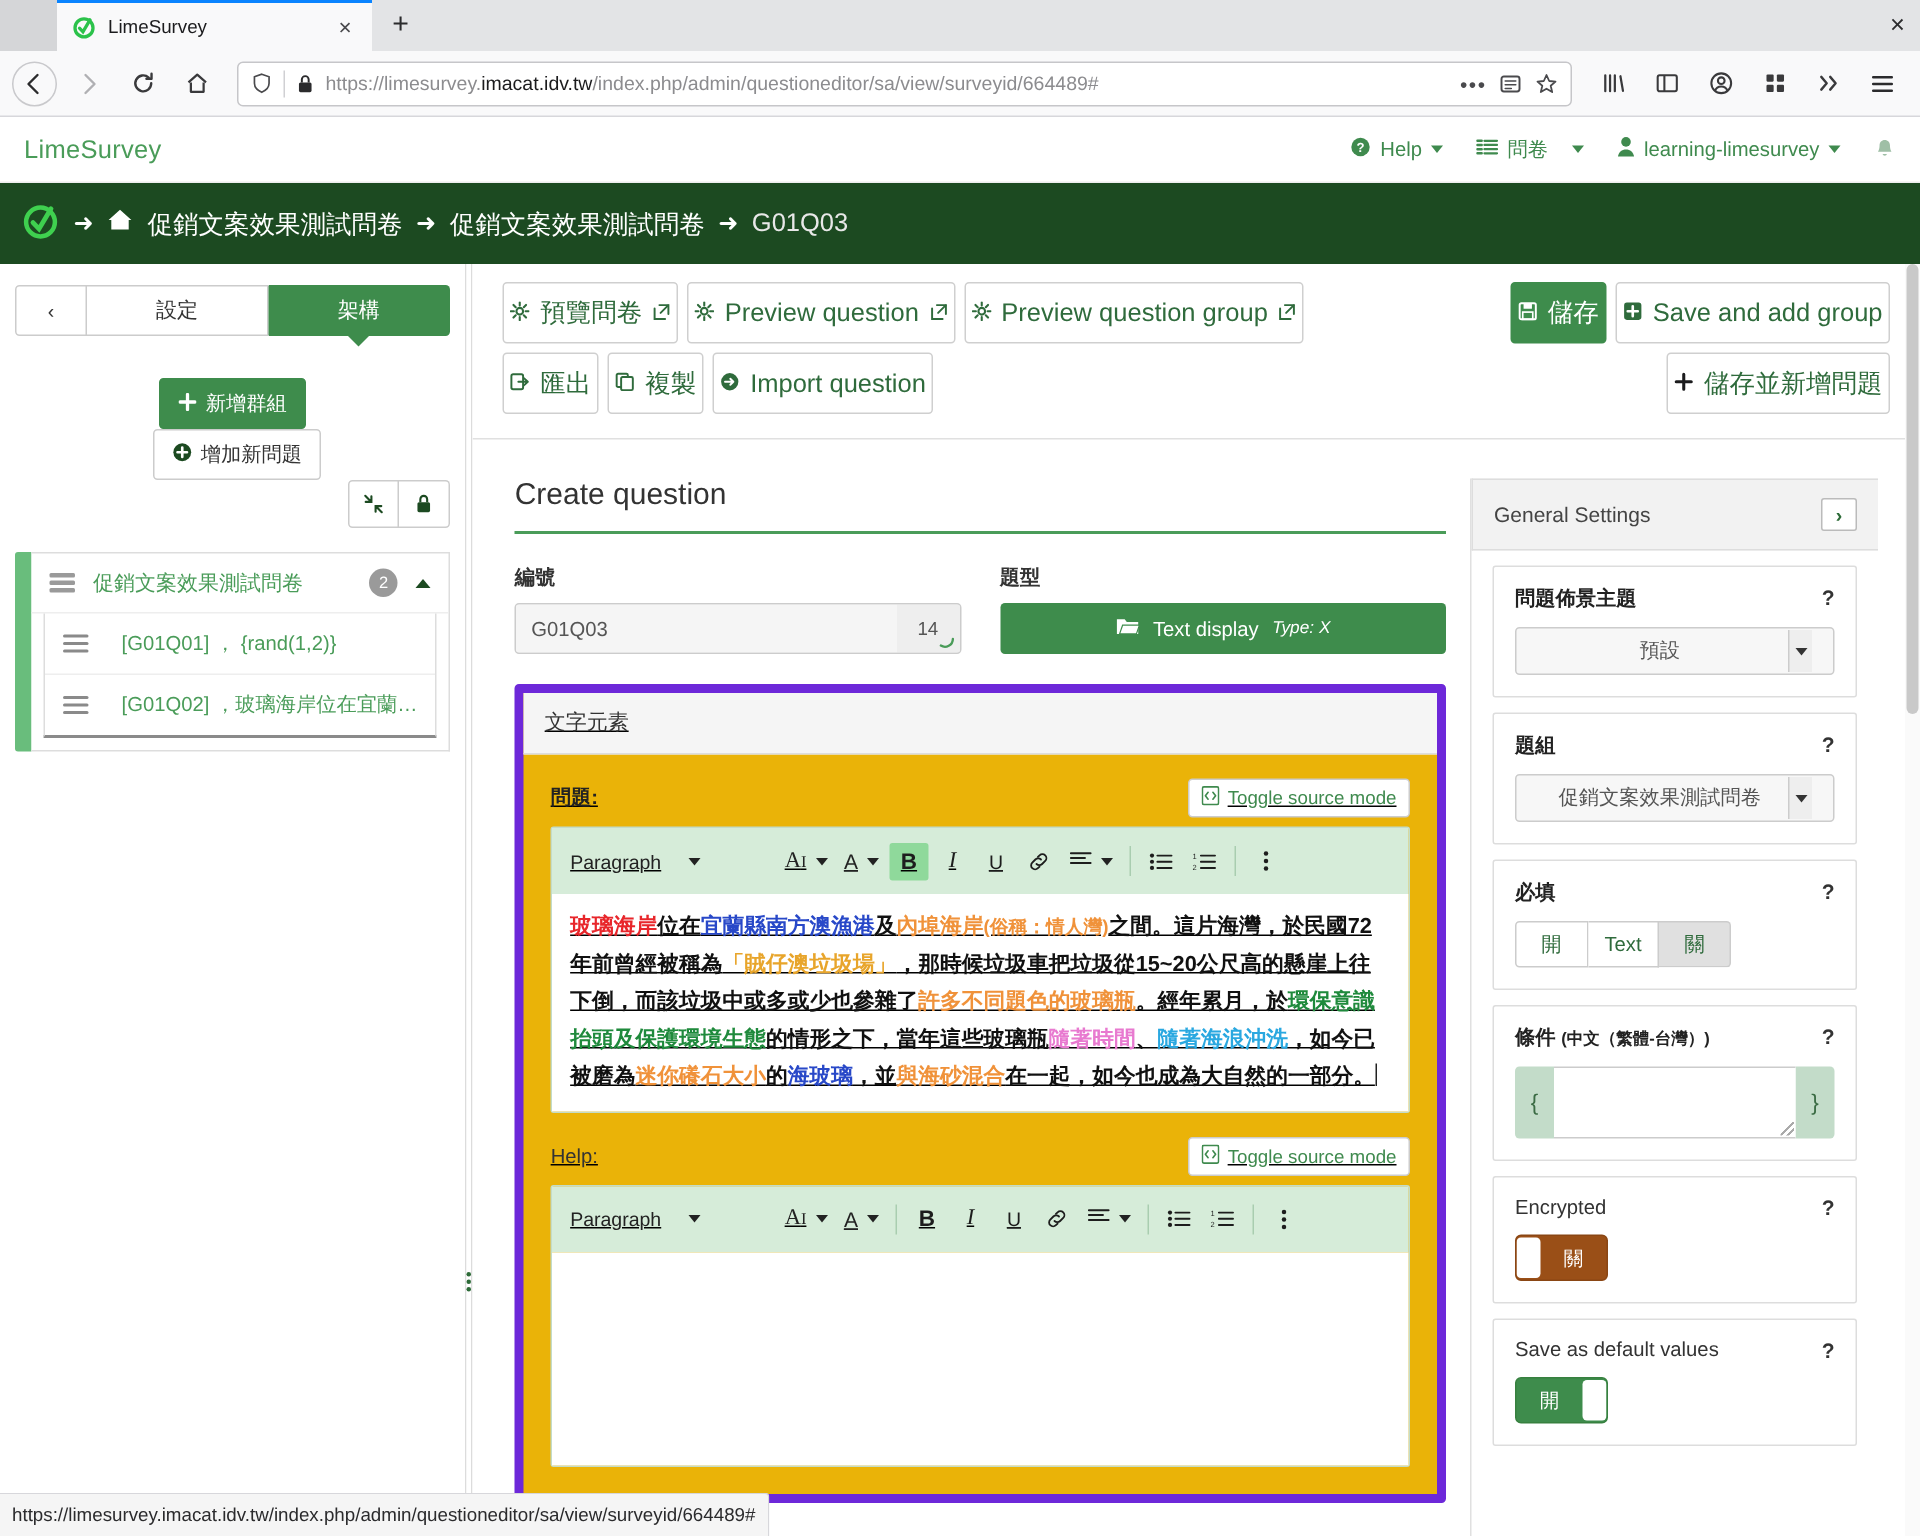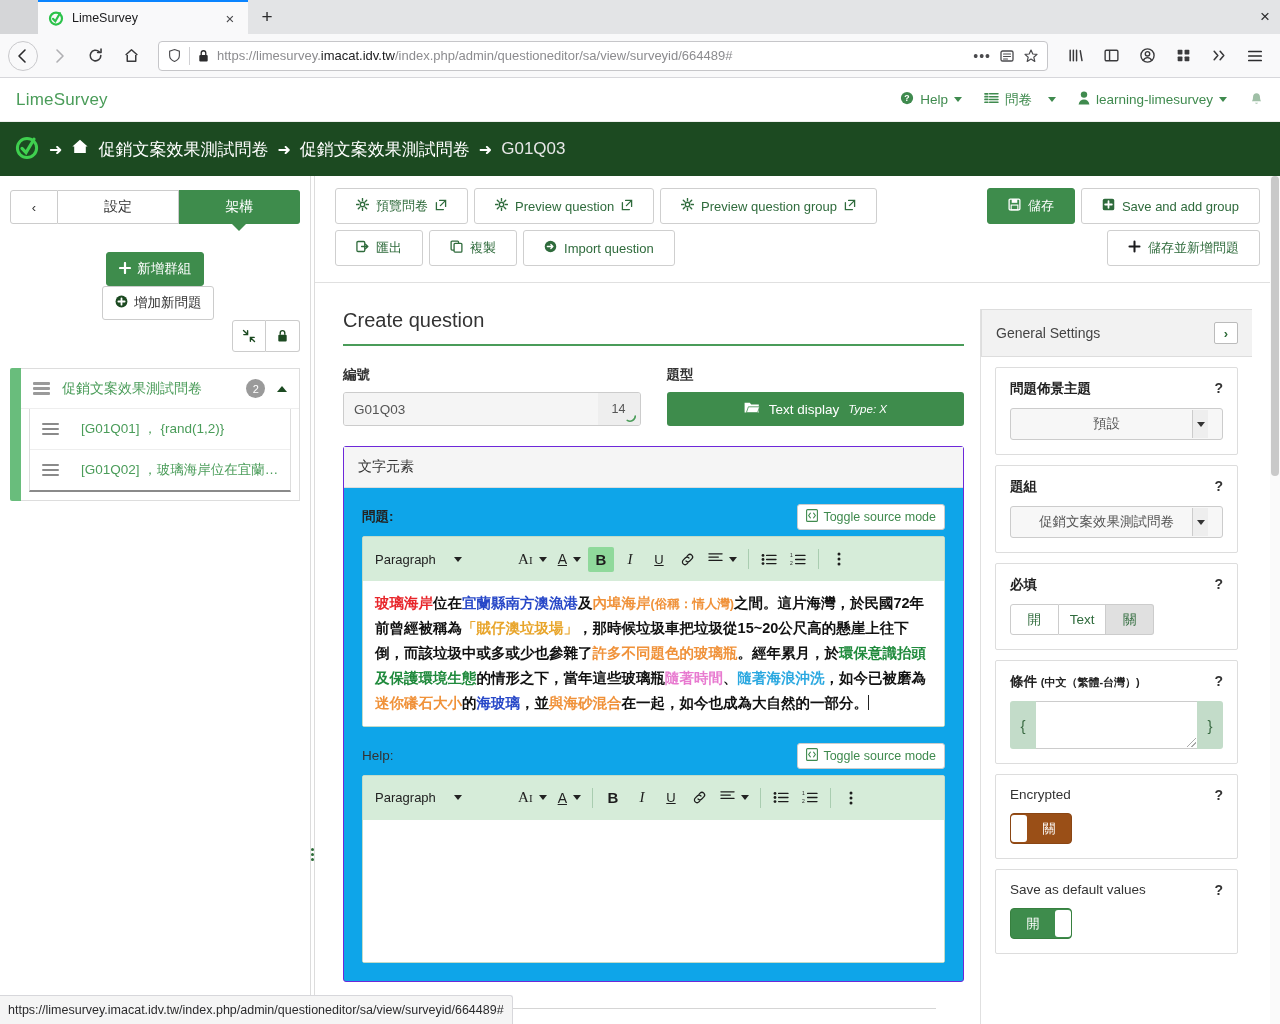--- a/index.html
+++ b/index.html
@@ -182,21 +182,21 @@
 
   
   #main { flex: 1 1 auto; background: #fff; position: relative; overflow: hidden; }
   #main-toolbar {
     padding: 12px 20px 10px 20px; border-bottom: 1px solid #e0e0e0;
     background: #fff; min-height: 78px; position: relative;
   }
   .tb-row { display: flex; gap: 6px; margin-bottom: 6px; }
   .tb-btn {
     background: #fff; border: 1px solid #cfcfcf; border-radius: 3px;
-    color: #2f6b3c; font-size: 13px; padding: 8px 20px;
+    color: #2f6b3c; font-size: 17px; padding: 8px 4px;
     display: inline-flex; align-items: center; gap: 7px; cursor: pointer;
     white-space: nowrap;
   }
   .tb-btn.primary { background: #3e8c4c; color: #fff; border-color: #3e8c4c; position: relative; }
   #tb-right { position: absolute; right: 20px; top: 12px; }
   #tb-right .tb-row { justify-content: flex-end; }
 
   #form-area { padding: 26px 28px 0 28px; height: 770px; display: flex; gap: 0; }
   #form-left { flex: 1 1 auto; padding-right: 16px; }
   #page-title-row { font-size: 20px; color: #333; padding-bottom: 12px; }
@@ -220,21 +220,21 @@
   #code-counter .ring {
     position:absolute; right:3px; bottom:2px; width:14px;height:14px;
   }
   #qtype-btn {
     background: #3e8c4c; color: #fff; border: none; border-radius: 3px;
     height: 34px; width: 100%; display: flex; align-items: center;
     justify-content: center; gap: 9px; font-size: 13.5px; cursor: pointer;
   }
   #qtype-btn em { font-style: italic; font-size: 11.5px; }
 
-  .panel { border: 1px solid #6d28d9; border-radius: 3px; background: #0ea5e9; }
+  .panel { border: 6px solid #6d28d9; border-radius: 3px; background: #eab308; text-decoration: underline; }
   .panel-head {
     background: #f5f5f5; border-bottom: 1px solid #ddd;
     padding: 11px 14px; font-size: 14px; color: #333;
   }
   .panel-body { padding: 16px 18px 18px 18px; }
 
   .editor-label-row { display: flex; align-items: center; margin-bottom: 6px; }
   .editor-label { font-size: 13.5px; font-weight: bold; color: #222; }
   .editor-label.light { font-weight: normal; color: #333; }
   .toggle-src {

